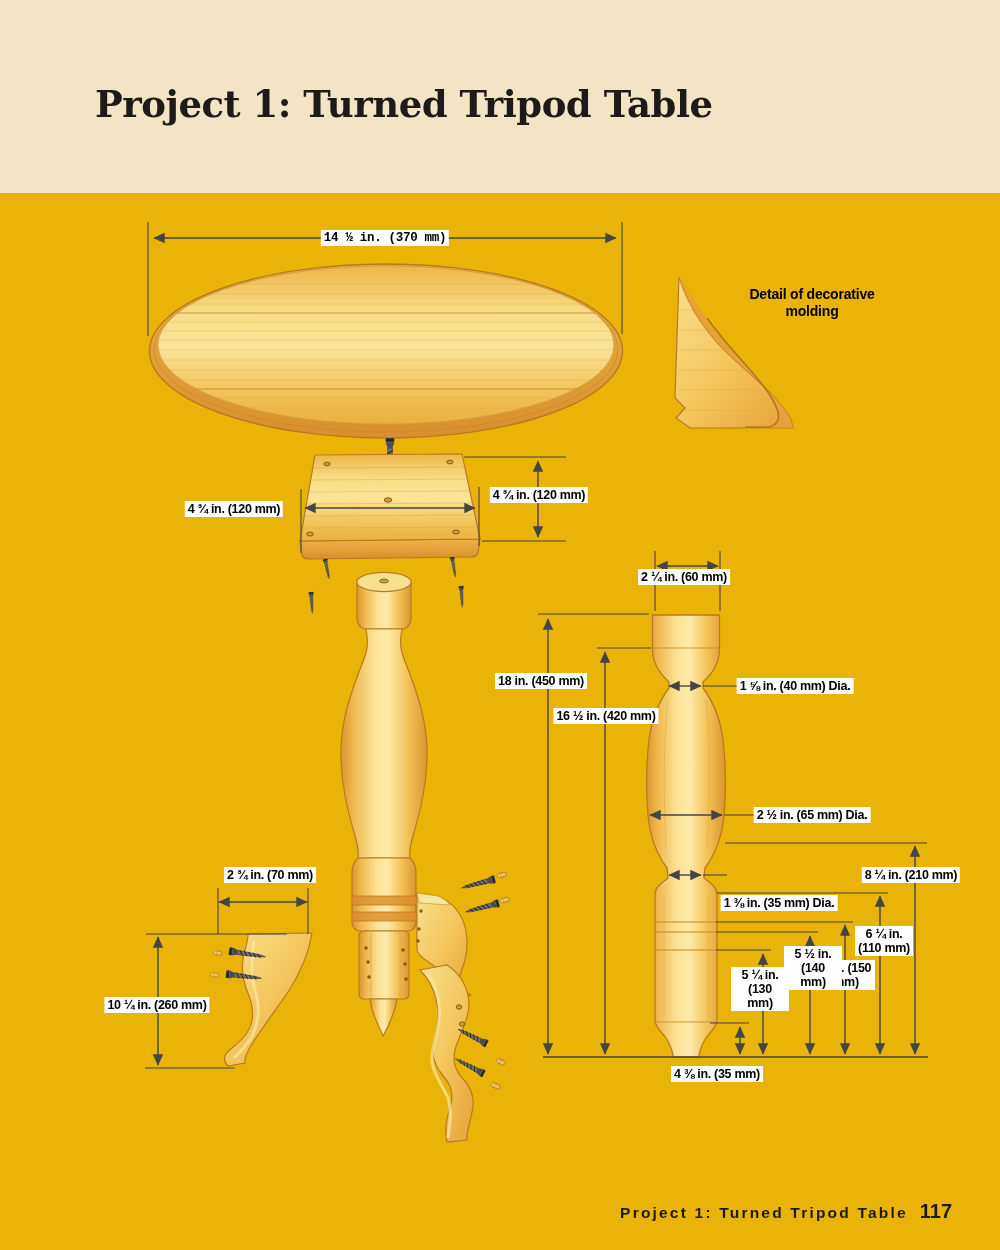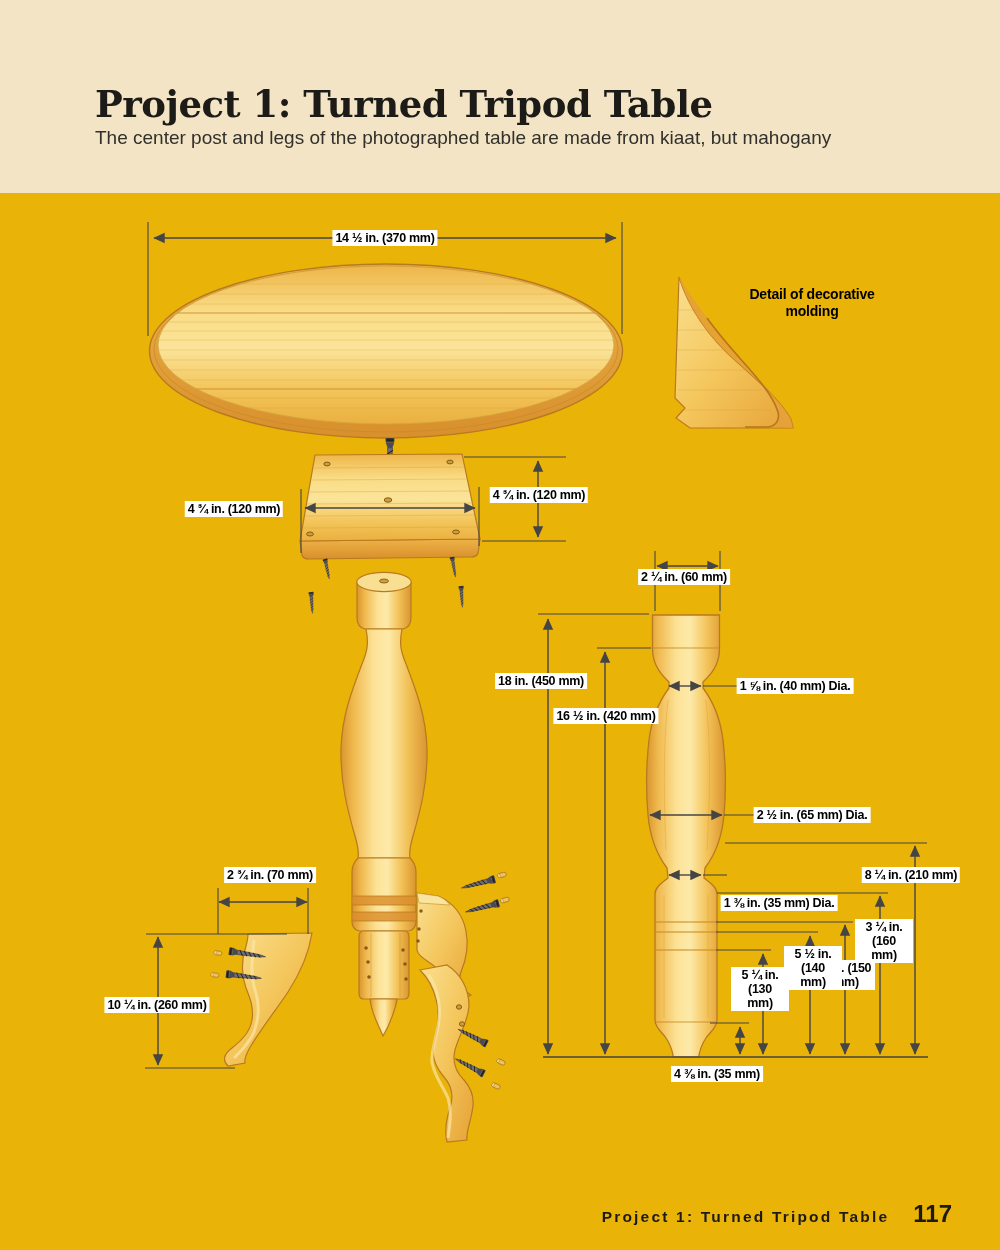--- a/index.html
+++ b/index.html
@@ -12,32 +12,31 @@
         color:#32302c;line-height:1.44;}
   #page-subtitle span{display:block;}
   .dim{position:absolute;transform:translate(-50%,-50%);background:#ffffff;
         font-weight:bold;font-size:12.5px;line-height:1.12;letter-spacing:-0.3px;color:#000;
         padding:1px 3px;white-space:nowrap;text-align:center;}
   .dim.wrap{white-space:normal;}
   #molding-label{position:absolute;transform:translate(-50%,-50%);width:130px;text-align:center;
         font-weight:bold;font-size:14px;line-height:1.2;letter-spacing:-0.2px;color:#000;}
   #footer{position:absolute;top:1200px;right:48px;display:flex;align-items:baseline;gap:12px;color:#1d1b18;}
   #footer .chapter{font-weight:bold;font-size:15.5px;letter-spacing:2.2px;}
-  #footer .pagenum{font-weight:bold;font-size:24px;letter-spacing:0;margin-left:12px;}
+  #footer .pagenum{font-weight:bold;font-size:20px;letter-spacing:0;}
   svg{position:absolute;left:0;top:0;}
 </style>
 </head>
 <body>
 
 <div id="page">
 
   <div id="header-band"></div>
   <div id="page-title">Project 1: Turned Tripod Table</div>
   <div id="page-subtitle">
-    <span>The center post and legs of the photographed table are made from kiaat, but mahogany</span>
   </div>
 
   <svg width="1000" height="1250" viewBox="0 0 1000 1250">
     <defs>
       <marker id="ah" markerWidth="9" markerHeight="9" viewBox="0 0 8 8" refX="7.2" refY="4" orient="auto-start-reverse">
         <path d="M0.4,0.7 L7.6,4 L0.4,7.3 Z" fill="#454545"></path>
       </marker>
       <linearGradient id="gTop" x1="0" y1="0" x2="0" y2="1">
         <stop offset="0" stop-color="#eeb649"></stop>
           <stop offset="0.28" stop-color="#f9dc85"></stop>
@@ -288,31 +287,31 @@
         <line x1="845" y1="925" x2="845" y2="1054"></line>
         <line x1="810" y1="936" x2="810" y2="1054"></line>
         <line x1="763" y1="954" x2="763" y2="1054"></line>
         <line x1="740" y1="1027" x2="740" y2="1054"></line>
         <line x1="219" y1="902" x2="307" y2="902"></line>
         <line x1="158" y1="937" x2="158" y2="1065"></line>
       </g>
     </g>
   </svg>
 
-  <span class="dim" style="left:385px;top:238px;">14 ½ in. (370 mm)</span>
+  <span class="dim" style="left:385px;top:238px;font-family:Liberation Mono, monospace;">14 ½ in. (370 mm)</span>
   <span class="dim" style="left:234px;top:509px;">4 ¾ in. (120 mm)</span>
   <span class="dim" style="left:539px;top:495px;">4 ¾ in. (120 mm)</span>
   <span class="dim" style="left:684px;top:533px;margin-top:44px;">2 ¼ in. (60 mm)</span>
   <span class="dim" style="left:541px;top:681px;">18 in. (450 mm)</span>
   <span class="dim" style="left:606px;top:716px;">16 ½ in. (420 mm)</span>
   <span class="dim" style="left:795px;top:686px;">1 ⅝ in. (40 mm) Dia.</span>
   <span class="dim" style="left:812px;top:815px;">2 ½ in. (65 mm) Dia.</span>
   <span class="dim" style="left:779px;top:875px;margin-top:28px;">1 ⅜ in. (35 mm) Dia.</span>
   <span class="dim" style="left:911px;top:875px;">8 ¼ in. (210 mm)</span>
-  <span class="dim wrap" style="left:884px;top:941px;width:52px;">3 ¼ in. (160 mm)</span>
+  <span class="dim wrap" style="left:884px;top:941px;width:52px;">6 ¼ in. (110 mm)</span>
   <span class="dim wrap" style="left:846px;top:975px;width:52px;">6 in. (150 mm)</span>
   <span class="dim wrap" style="left:813px;top:968px;width:52px;">5 ½ in. (140 mm)</span>
   <span class="dim wrap" style="left:760px;top:989px;width:52px;">5 ¼ in. (130 mm)</span>
   <span class="dim" style="left:717px;top:1074px;">4 ⅜ in. (35 mm)</span>
   <span class="dim" style="left:270px;top:875px;">2 ¾ in. (70 mm)</span>
   <span class="dim" style="left:149px;top:1005px;margin-left:8px;">10 ¼ in. (260 mm)</span>
 
   <div id="molding-label" style="left:812px;top:303px;">Detail of decorative molding</div>
 
   <div id="footer">

